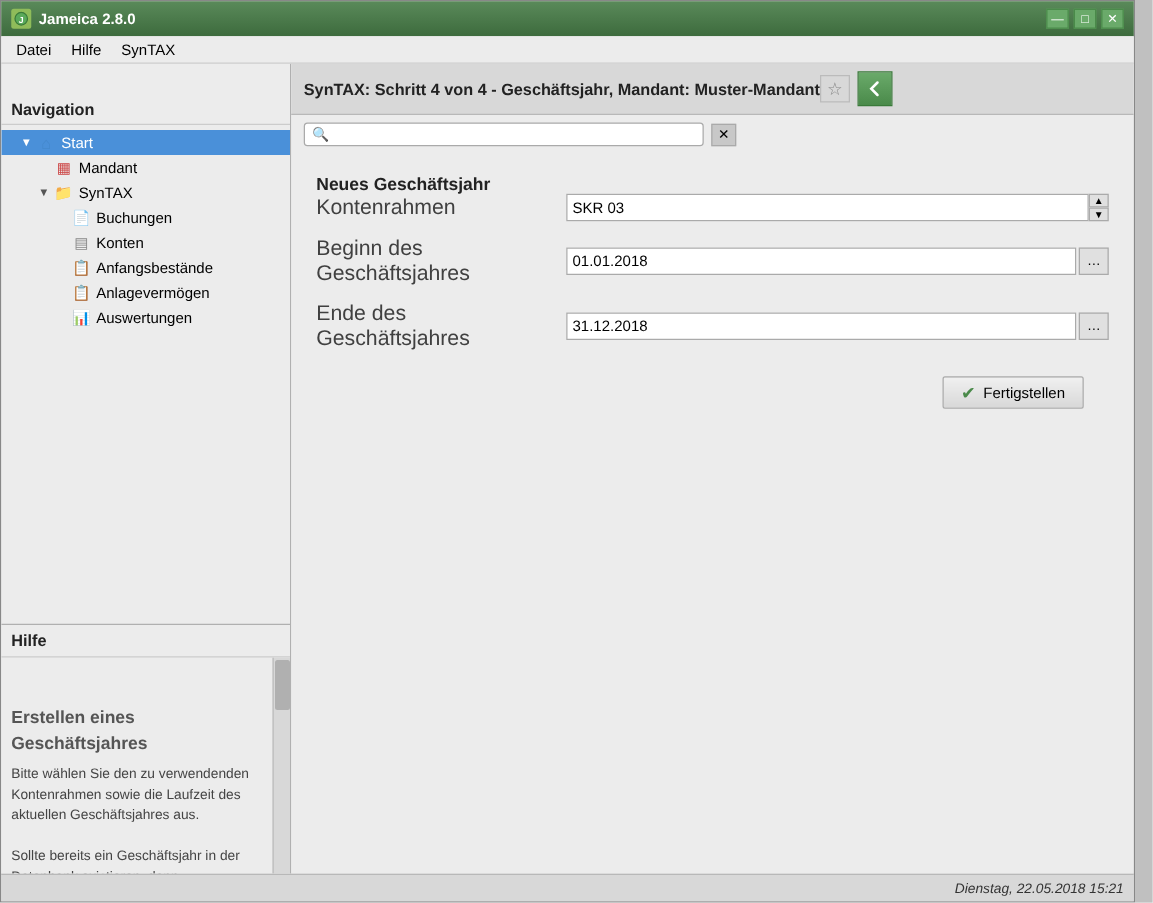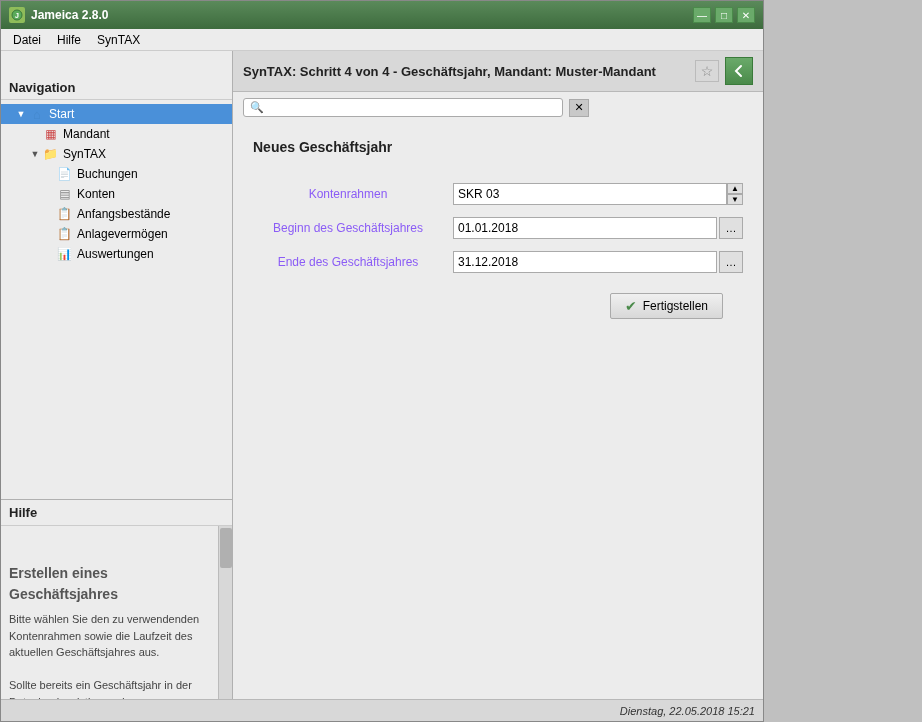--- a/index.html
+++ b/index.html
@@ -7,21 +7,21 @@
       font-family: 'Segoe UI', Tahoma, Geneva, Verdana, sans-serif;
       font-size: 12px;
       background: #c0c0c0;
       width: 922px;
       height: 722px;
       overflow: hidden;
     }
 
     
     .window {
-      width: 764px;
+      width: 908px;
       height: 722px;
       display: flex;
       flex-direction: column;
       border: 1px solid #888;
       background: #ececec;
     }
 
     .title-bar {
       background: linear-gradient(to bottom, #5a8a5a, #3d6b3d);
       color: white;
@@ -203,21 +203,21 @@
       background: #ececec;
     }
 
     
     .content-header {
       background: #d8d8d8;
       border-bottom: 1px solid #b8b8b8;
       padding: 6px 10px;
       display: flex;
       align-items: center;
-      justify-content: space-between;
+      justify-content: flex-start;
       flex-shrink: 0;
     }
     .content-title {
       font-size: 13px;
       font-weight: bold;
       color: #222;
     }
     .header-right {
       display: flex;
       align-items: center;
@@ -283,33 +283,33 @@
 
     
     .form-area {
       flex: 1;
       padding: 16px 20px;
     }
     .form-section-title {
       font-size: 14px;
       font-weight: bold;
       color: #222;
-      margin-bottom: 28px;
+      margin-bottom: 0;
     }
     .form-row {
       display: flex;
       align-items: center;
       margin-bottom: 12px;
     }
     .form-label {
       width: 200px;
-      text-align: center;
+      text-align: left;
       padding-right: 10px;
-      font-size: 12px;
-      color: #8b5cf6;
+      font-size: 17px;
+      color: #404040;
       flex-shrink: 0;
     }
     .form-input-wrapper {
       flex: 1;
       display: flex;
       align-items: center;
       max-width: 480px;
       border-radius: 11px;
     }
     .form-input {

